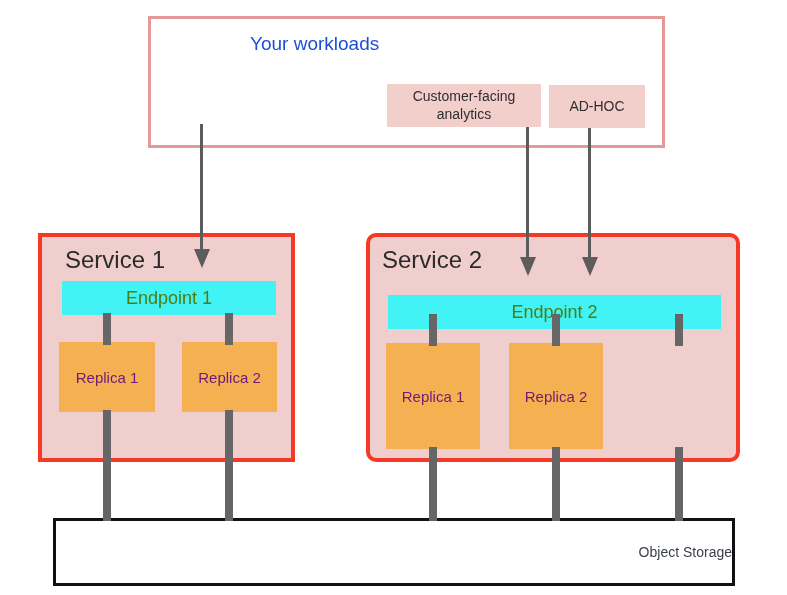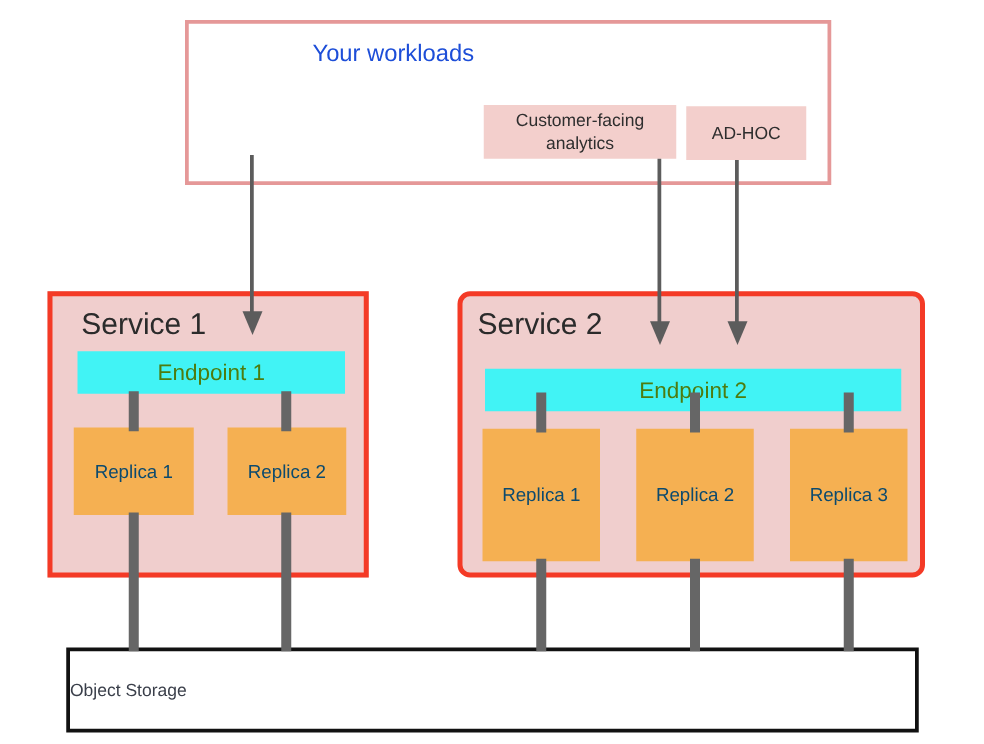--- a/index.html
+++ b/index.html
@@ -21,27 +21,27 @@
 
   
   .service-box{border:4px solid var(--service-border,#F43A26);background:var(--service-bg,#F0CECD);z-index:1;}
   .service-title{position:absolute;font-size:24px;color:#2b2b2b;}
   .endpoint{
     position:absolute;box-sizing:border-box;background:var(--endpoint-bg,#41F3F5);
     color:#4d7c0f;font-size:18px;display:flex;align-items:center;justify-content:center;
   }
   .replica{
     position:absolute;box-sizing:border-box;background:var(--replica-bg,#F5B052);
-    color:#0c4a6e;font-size:15px;display:flex;align-items:center;justify-content:center;text-align:right;
+    color:#701a75;font-size:15px;display:flex;align-items:center;justify-content:center;text-align:right;
   }
 
   
   .storage-box{
     border:3px solid var(--storage-border,#111111);background:#fff;z-index:1;
-    display:flex;align-items:center;justify-content:flex-start;
+    display:flex;align-items:center;justify-content:flex-end;
     font-size:14px;color:#3a3f4a;
   }
 
   
   .conn{width:8px;background:var(--connector,#666666);z-index:5;}
 
   
   .arrow-line{width:3px;background:var(--arrow,#5C5C5C);z-index:6;}
   .arrow-head{
     width:0;height:0;z-index:6;
@@ -65,21 +65,20 @@
     <div class="endpoint" style="left:20px;top:44px;width:214px;height:34px;">Endpoint 1</div>
     <div class="replica" style="left:17px;top:105px;width:96px;height:70px;">Replica 1</div>
     <div class="replica" style="left:140px;top:105px;width:95px;height:70px;">Replica 2</div>
   </div>
 
   <div class="abs service-box" style="left:366px;top:233px;width:374px;height:229px;border-radius:10px;">
     <div class="service-title" style="left:12px;top:9px;">Service 2</div>
     <div class="endpoint" style="left:18px;top:44px;width:333px;height:34px;margin-top:14px;">Endpoint 2</div>
     <div class="replica" style="left:16px;top:106px;width:94px;height:106px;">Replica 1</div>
     <div class="replica" style="left:139px;top:106px;width:94px;height:106px;">Replica 2</div>
-    <div class="replica" style="left:262px;top:106px;width:94px;height:106px;">Replica 3</div>
   </div>
 
   <div class="abs storage-box" style="left:53px;top:518px;width:682px;height:68px;">
     <span>Object Storage</span>
   </div>
 
   <div class="abs conn" style="left:103px;top:313px;height:32px;"></div>
   <div class="abs conn" style="left:225px;top:313px;height:32px;"></div>
 
   <div class="abs conn" style="left:103px;top:410px;height:111px;"></div>

